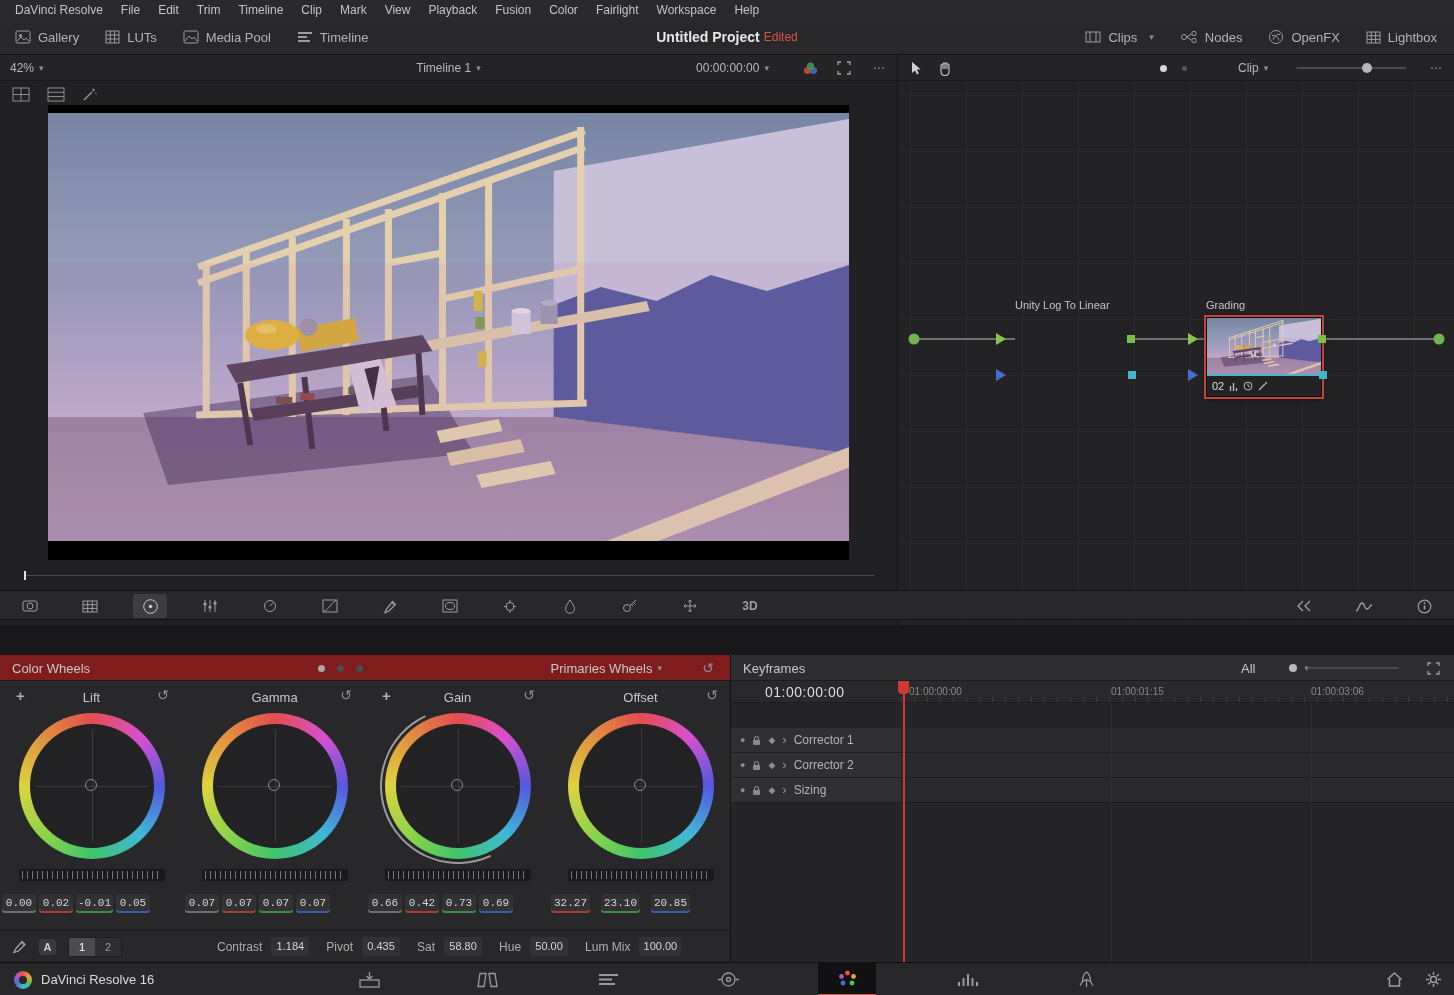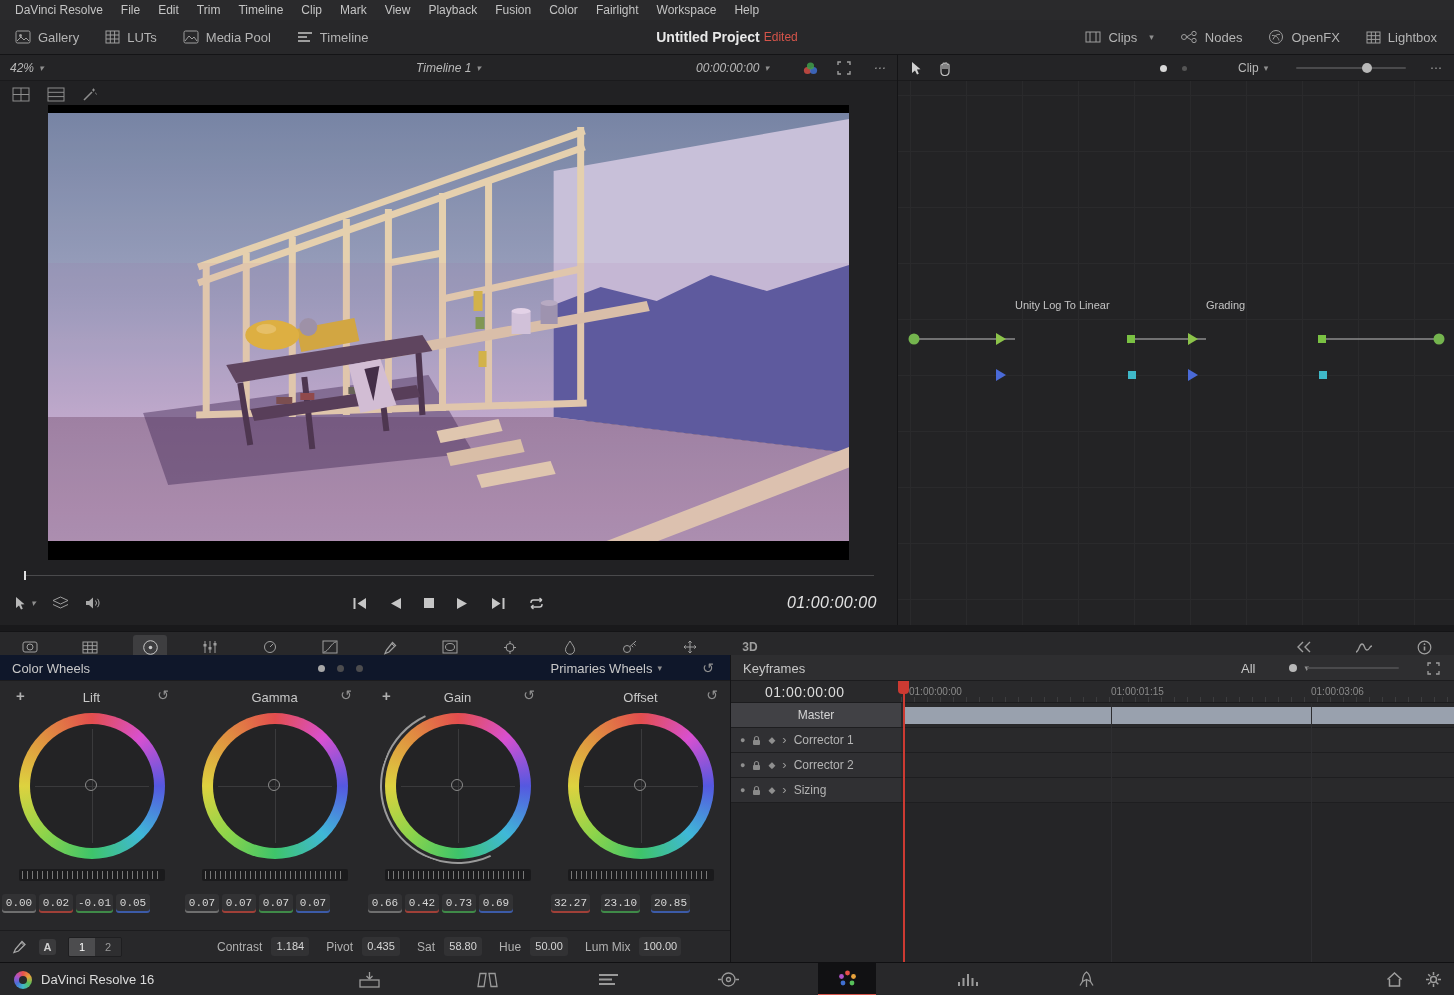--- a/index.html
+++ b/index.html
@@ -16,21 +16,21 @@
 
 
 #header{position:absolute;left:0;top:20px;width:1454px;height:35px;background:#28282a;border-bottom:1px solid #141416;}
 .hgroup{position:absolute;top:0;height:34px;display:flex;align-items:center;}
 .hbtn{display:flex;align-items:center;gap:7px;font-size:13px;color:#b4b4b4;padding:0 13px;height:100%;}
 #title-wrap{position:absolute;left:0;top:0;width:100%;height:34px;display:flex;align-items:center;justify-content:center;gap:4px;}
 #proj-title{font-size:14px;color:#e8e8e8;font-weight:bold;}
 #proj-status{font-size:12px;color:#d5544a;}
 
 
-#viewer{position:absolute;left:0;top:55px;width:897px;height:570px;background:#212123;font-style:italic;}
+#viewer{position:absolute;left:0;top:55px;width:897px;height:570px;background:#212123;}
 #viewer-tb{position:absolute;left:0;top:0;width:897px;height:26px;background:#242426;border-bottom:1px solid #1a1a1c;font-size:12px;color:#b8b8b8;}
 #viewer-tb>*{position:absolute;top:0;height:26px;display:flex;align-items:center;}
 #stills-tb{position:absolute;left:0;top:28px;height:22px;display:flex;align-items:center;gap:17px;padding-left:12px;}
 #video{position:absolute;left:48px;top:50px;width:801px;height:455px;background:#000;}
 #scene-view{position:absolute;left:0;top:8px;}
 #scrub{position:absolute;left:24px;top:516px;width:850px;height:10px;}
 #scrub .track{position:absolute;left:0;top:4px;width:100%;height:1px;background:#4a4a4c;}
 #scrub .ph{position:absolute;left:0;top:0;width:2px;height:9px;background:#e0e0e0;}
 #transport{position:absolute;left:0;top:530px;width:897px;height:36px;}
 #transport-left{position:absolute;left:14px;top:0;height:36px;display:flex;align-items:center;gap:16px;}
@@ -46,31 +46,31 @@
 .node-title{font-size:11px;color:#c4c4c4;height:14px;margin-bottom:4px;white-space:nowrap;}
 .node-body{width:116px;background:#1e1e20;border:1px solid #0e0e10;box-shadow:0 2px 7px rgba(0,0,0,.55);}
 .node-body.selected{box-shadow:0 0 0 2px #c2443c,0 2px 7px rgba(0,0,0,.55);}
 .thumb{width:114px;height:56px;background:#333;}
 .lut-line{height:2px;}
 .node-bar{height:20px;display:flex;align-items:center;gap:5px;padding:0 5px;font-size:11px;color:#dcdcdc;background:#232325;}
 #conn{position:absolute;left:0;top:0;pointer-events:none;}
 #ports{position:absolute;left:0;top:0;pointer-events:none;}
 
 
-#palettebar{position:absolute;left:0;top:631px;width:1454px;height:30px;background:#28282a;border-top:1px solid #141416;border-bottom:1px solid #141416;}
+#palettebar{position:absolute;left:0;top:590px;width:1454px;height:30px;background:#28282a;border-top:1px solid #141416;border-bottom:1px solid #141416;}
 #pal-left{position:absolute;left:0;top:0;height:30px;display:flex;}
 #pal-right{position:absolute;right:0;top:0;height:30px;display:flex;}
 .pal-ic{width:60px;height:30px;display:flex;align-items:center;justify-content:center;}
 .pal-ic .wrap{width:34px;height:24px;display:flex;align-items:center;justify-content:center;border-radius:3px;}
 .pal-ic.active .wrap{background:#3e3e40;}
 .lbl3d{font-size:12px;font-weight:bold;color:#9e9e9e;}
 
 
 #wheels{position:absolute;left:0;top:655px;width:730px;height:307px;background:#28282a;}
-#wheels-hd{position:relative;height:26px;background:#0f172a;border-bottom:1px solid #1c1c1e;font-size:13px;color:#c8c8c8;}
+#wheels-hd{position:relative;height:26px;background:#7f1d1d;border-bottom:1px solid #1c1c1e;font-size:13px;color:#c8c8c8;}
 #wheels-hd>*{position:absolute;top:0;height:26px;display:flex;align-items:center;}
 .pgdots{display:flex;gap:12px;align-items:center;}
 .pgdot{width:7px;height:7px;border-radius:50%;background:#4c4c4e;}
 .pgdot.on{background:#a8a8a8;}
 .wheel-col{position:absolute;top:32px;width:179px;}
 .wh-head{position:relative;height:20px;display:flex;align-items:center;justify-content:center;font-size:13px;color:#c8c8c8;}
 .wh-cross{position:absolute;left:14px;top:0;font-size:15px;font-weight:bold;color:#b0b0b0;}
 .wh-reset{position:absolute;right:12px;top:0;font-size:14px;color:#8f8f8f;}
 .wheel{width:146px;height:146px;margin:6px auto 0;position:relative;}
 .ring{position:absolute;inset:0;border-radius:50%;background:conic-gradient(from 0deg,#e34e4e,#d850d0 45deg,#5558e0 90deg,#3fb8d8 135deg,#3ec46a 180deg,#8ed44a 225deg,#ddd23f 270deg,#e09140 315deg,#e34e4e 360deg);}
@@ -459,20 +459,46 @@
         <polygon points="98,252 108,258 98,264" fill="#8cc34a"></polygon>
         <polygon points="290,252 300,258 290,264" fill="#8cc34a"></polygon>
         <polygon points="98,288 108,294 98,300" fill="#4a6ad8"></polygon>
         <polygon points="290,288 300,294 290,300" fill="#4a6ad8"></polygon>
       </svg>
       <div class="node" style="left:117px;top:218px;">
         <div class="node-title">Unity Log To Linear</div>
       </div>
       <div class="node" style="left:308px;top:218px;">
         <div class="node-title">Grading</div>
+        <div class="node-body selected">
+          <svg class="thumb" viewBox="0 0 800 428" preserveAspectRatio="none">
+              <use href="#scene"></use>
+            </svg>
+          <div class="lut-line" style="background:#3fb8c8;"></div>
+          <div class="node-bar">
+            <span>02</span>
+            <span class="i">
+                <svg width="9" height="9">
+                  <path d="M1.5 9V4M4.5 9V1M7.5 9V6" stroke="#b8b8b8" stroke-width="1.4"></path>
+                </svg>
+              </span>
+            <span class="i">
+                <svg width="10" height="10">
+                  <circle cx="5" cy="5" r="4" fill="none" stroke="#b8b8b8"></circle>
+                  <path d="M5 2.5V5l2 1.2" stroke="#b8b8b8" fill="none"></path>
+                </svg>
+              </span>
+            <span class="i">
+                <svg width="10" height="10">
+                  <path d="M1 9L7 3" stroke="#b8b8b8" stroke-width="1.2"></path>
+                  <path d="M8 1v2M7 2h2" stroke="#b8b8b8"></path>
+                </svg>
+              </span>
+          </div>
+        </div>
       </div>
       <svg id="ports" width="557" height="544">
         <rect x="229" y="254" width="8" height="8" fill="#7ac143"></rect>
         <rect x="420" y="254" width="8" height="8" fill="#7ac143"></rect>
         <rect x="230" y="290" width="8" height="8" fill="#3fb8c8"></rect>
         <rect x="421" y="290" width="8" height="8" fill="#3fb8c8"></rect>
       </svg>
     </div>
   </div>
 
@@ -775,28 +801,20 @@
         </div>
     </div>
     <div id="kf-tcrow">
       <span id="kf-tc">01:00:00:00</span>
       <span class="ruler-label" style="left:178px;">01:00:00:00</span>
       <span class="ruler-label" style="left:380px;">01:00:01:15</span>
       <span class="ruler-label" style="left:580px;">01:00:03:06</span>
       <div id="ruler-ticks"></div>
     </div>
 
-    <div class="kf-row" style="top:48px;">
-      <div class="kf-label master">
-          <span>Master</span>
-        </div>
-      <div class="kf-track">
-          <div id="master-bar"></div>
-        </div>
-    </div>
     <div class="kf-row" style="top:73px;">
       <div class="kf-label">
         <span class="kico">●</span>
         <span class="i">
             <svg width="9" height="11">
               <rect x="1" y="5" width="7" height="5" rx="1" fill="#8a8a8a"></rect>
               <path d="M2.5 5V3.5a2 2 0 014 0V5" fill="none" stroke="#8a8a8a" stroke-width="1.2"></path>
             </svg>
           </span>
         <span class="kico">◆</span>

